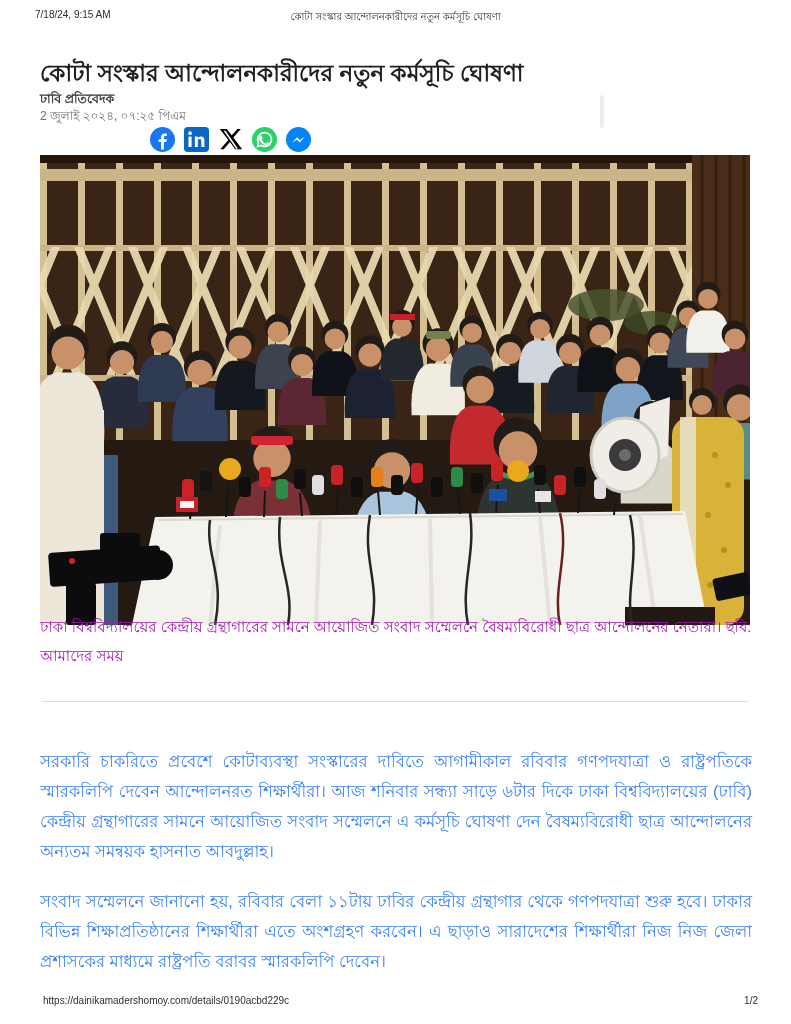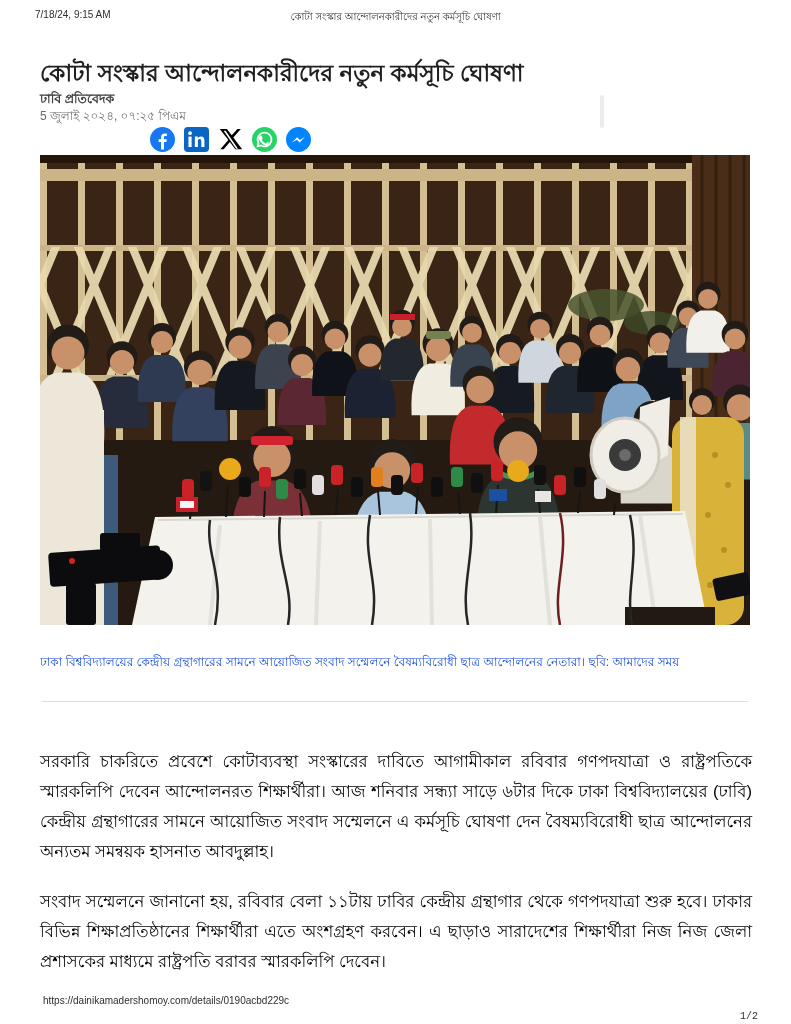--- a/index.html
+++ b/index.html
@@ -6,51 +6,51 @@
   body{
     width:791px;height:1024px;position:relative;background:#ffffff;
     font-family:"Liberation Sans","DejaVu Sans",sans-serif;color:#1a1a1a;overflow:hidden;
   }
   
   .print-header{position:absolute;top:9px;left:35px;right:35px;height:14px;font-size:10px;color:#2e2e2e;}
   .ph-date{position:absolute;left:0;top:0;}
   .ph-title{position:absolute;left:0;right:0;text-align:center;top:0;}
   .print-footer{position:absolute;bottom:16px;left:35px;right:33px;height:13px;font-size:10px;color:#2e2e2e;}
   .pf-url{position:absolute;left:0;top:0;padding-left:8px;}
-  .pf-page{position:absolute;right:0;top:16px;font-family:Liberation Mono, monospace;}
+  .pf-page{position:absolute;right:0;top:0;}
 
   
   .headline{position:absolute;left:40px;top:42px;width:712px;font-size:23px;line-height:32px;font-weight:bold;color:#1f1f1f;}
   .byline{position:absolute;left:40px;top:90px;font-size:12.5px;font-weight:bold;color:#404040;}
   .pubdate{position:absolute;left:40px;top:107px;font-size:12px;color:#6e6e6e;}
   .v-artifact{position:absolute;left:600px;top:95px;width:4px;height:33px;background:#ececec;border-radius:2px;}
 
   .share-row{position:absolute;left:150px;top:127px;display:flex;gap:9px;}
   .share-row .icon{width:25px;height:25px;display:block;cursor:pointer;}
 
   .photo{position:absolute;left:40px;top:155px;width:710px;height:470px;overflow:hidden;background:#37251a;}
   .photo svg{display:block;}
 
-  .caption{position:absolute;left:40px;top:648px;width:712px;font-size:12px;line-height:29px;color:#1d4ed8;}
+  .caption{position:absolute;left:40px;top:612px;width:712px;font-size:15px;line-height:29px;color:#a21caf;}
   .divider{position:absolute;left:42px;top:701px;width:706px;height:1px;background:#dedede;}
 
   .body-copy{position:absolute;left:40px;top:746px;width:712px;}
-  .body-copy p{margin:0 0 20px 0;font-size:16.5px;line-height:30px;text-align:justify;color:#000000;}
+  .body-copy p{margin:0 0 20px 0;font-size:16.5px;line-height:30px;text-align:justify;color:#3b82f6;}
 </style>
 </head>
 <body>
 
 <div class="print-header">
   <span class="ph-date">7/18/24, 9:15 AM</span>
   <span class="ph-title">কোটা সংস্কার আন্দোলনকারীদের নতুন কর্মসূচি ঘোষণা</span>
 </div>
 
 <h1 class="headline">কোটা সংস্কার আন্দোলনকারীদের নতুন কর্মসূচি ঘোষণা</h1>
 <div class="byline">ঢাবি প্রতিবেদক</div>
-<div class="pubdate">5 জুলাই ২০২৪, ০৭:২৫ পিএম</div>
+<div class="pubdate">2 জুলাই ২০২৪, ০৭:২৫ পিএম</div>
 <div class="v-artifact"></div>
 
 <div class="share-row">
   <svg class="icon" viewBox="0 0 24 24">
     <circle cx="12" cy="12" r="12" fill="#1877F2"></circle>
     <path fill="#fff" d="M13.4 21.5v-7h2.33l.36-2.72H13.4V10c0-.79.22-1.33 1.35-1.33h1.45V6.23c-.25-.03-1.1-.1-2.1-.1-2.08 0-3.5 1.27-3.5 3.6v2.05H8.25v2.72h2.35v7z"></path>
   </svg>
   <svg class="icon" viewBox="0 0 24 24">
     <rect x="0" y="0" width="24" height="24" rx="3.5" fill="#0A66C2"></rect>
     <rect x="4.3" y="9.2" width="3" height="10" fill="#fff"></rect>

